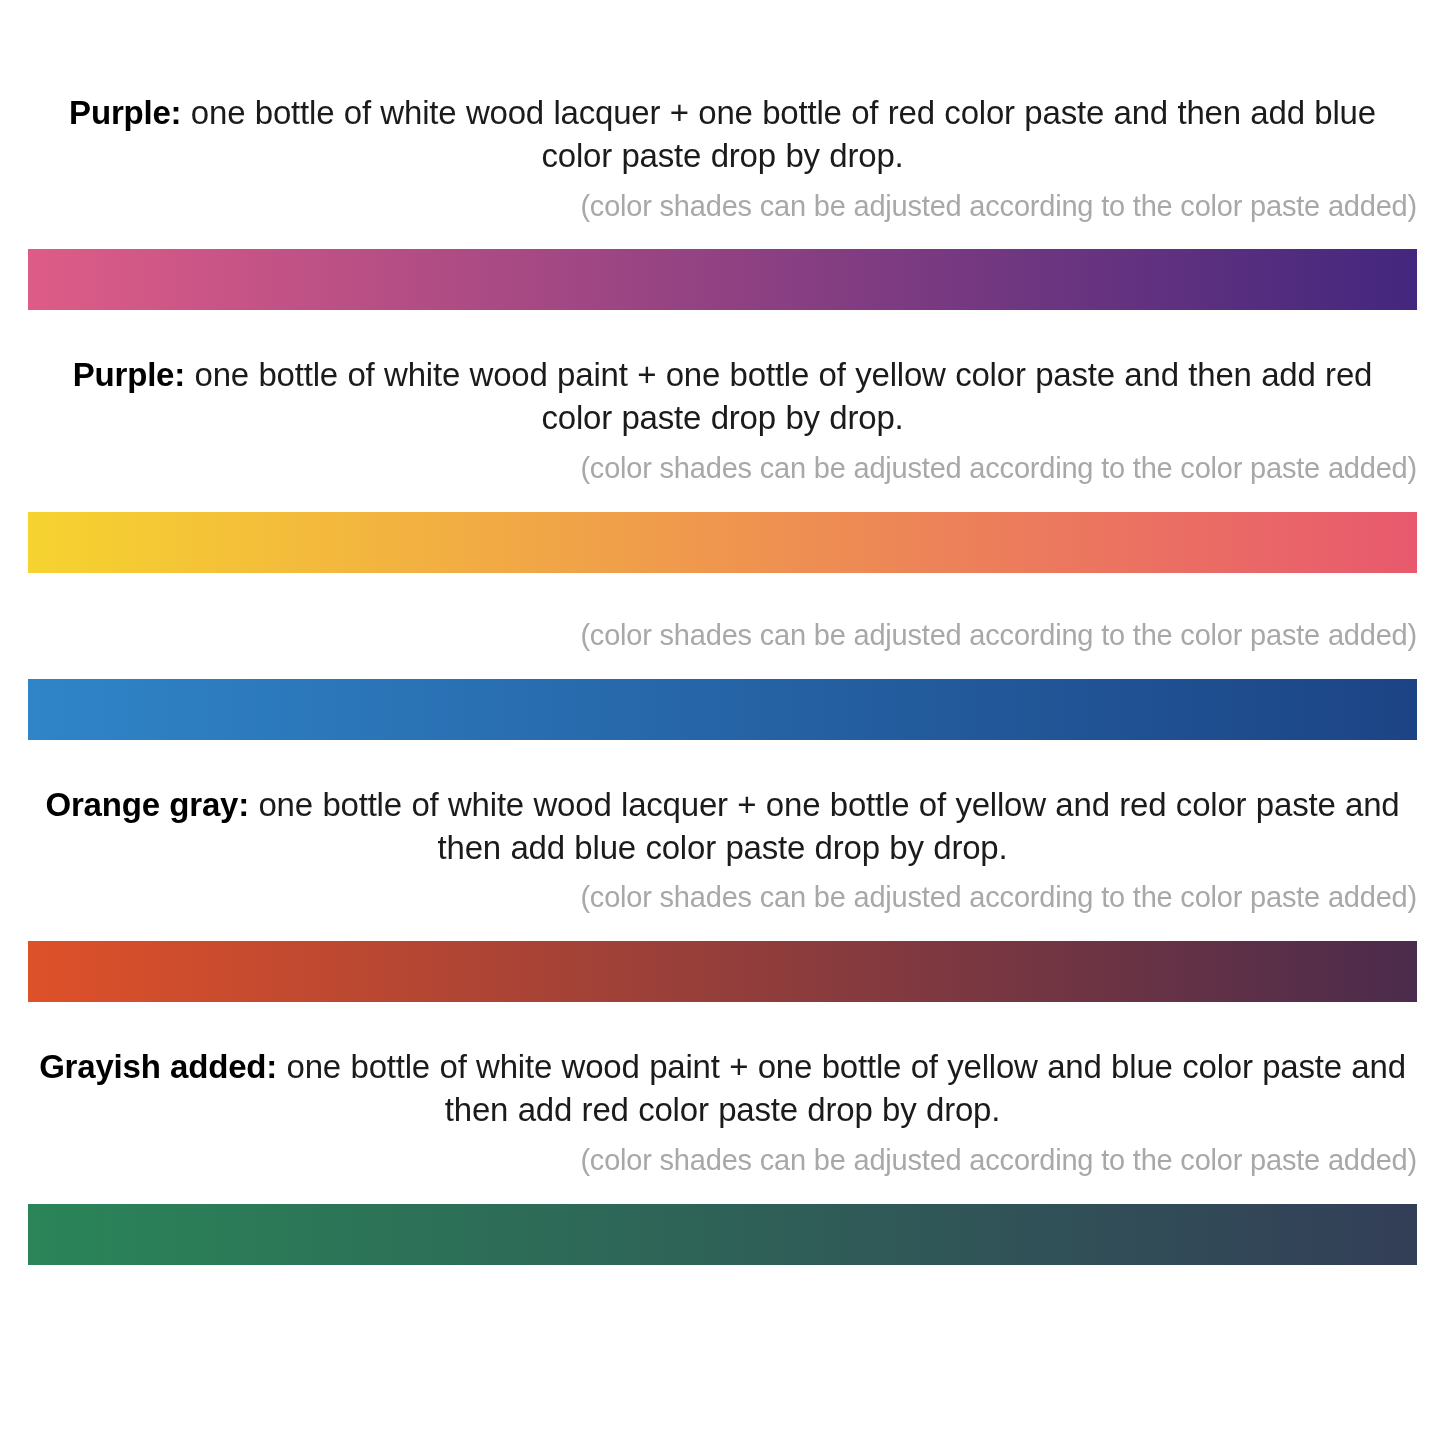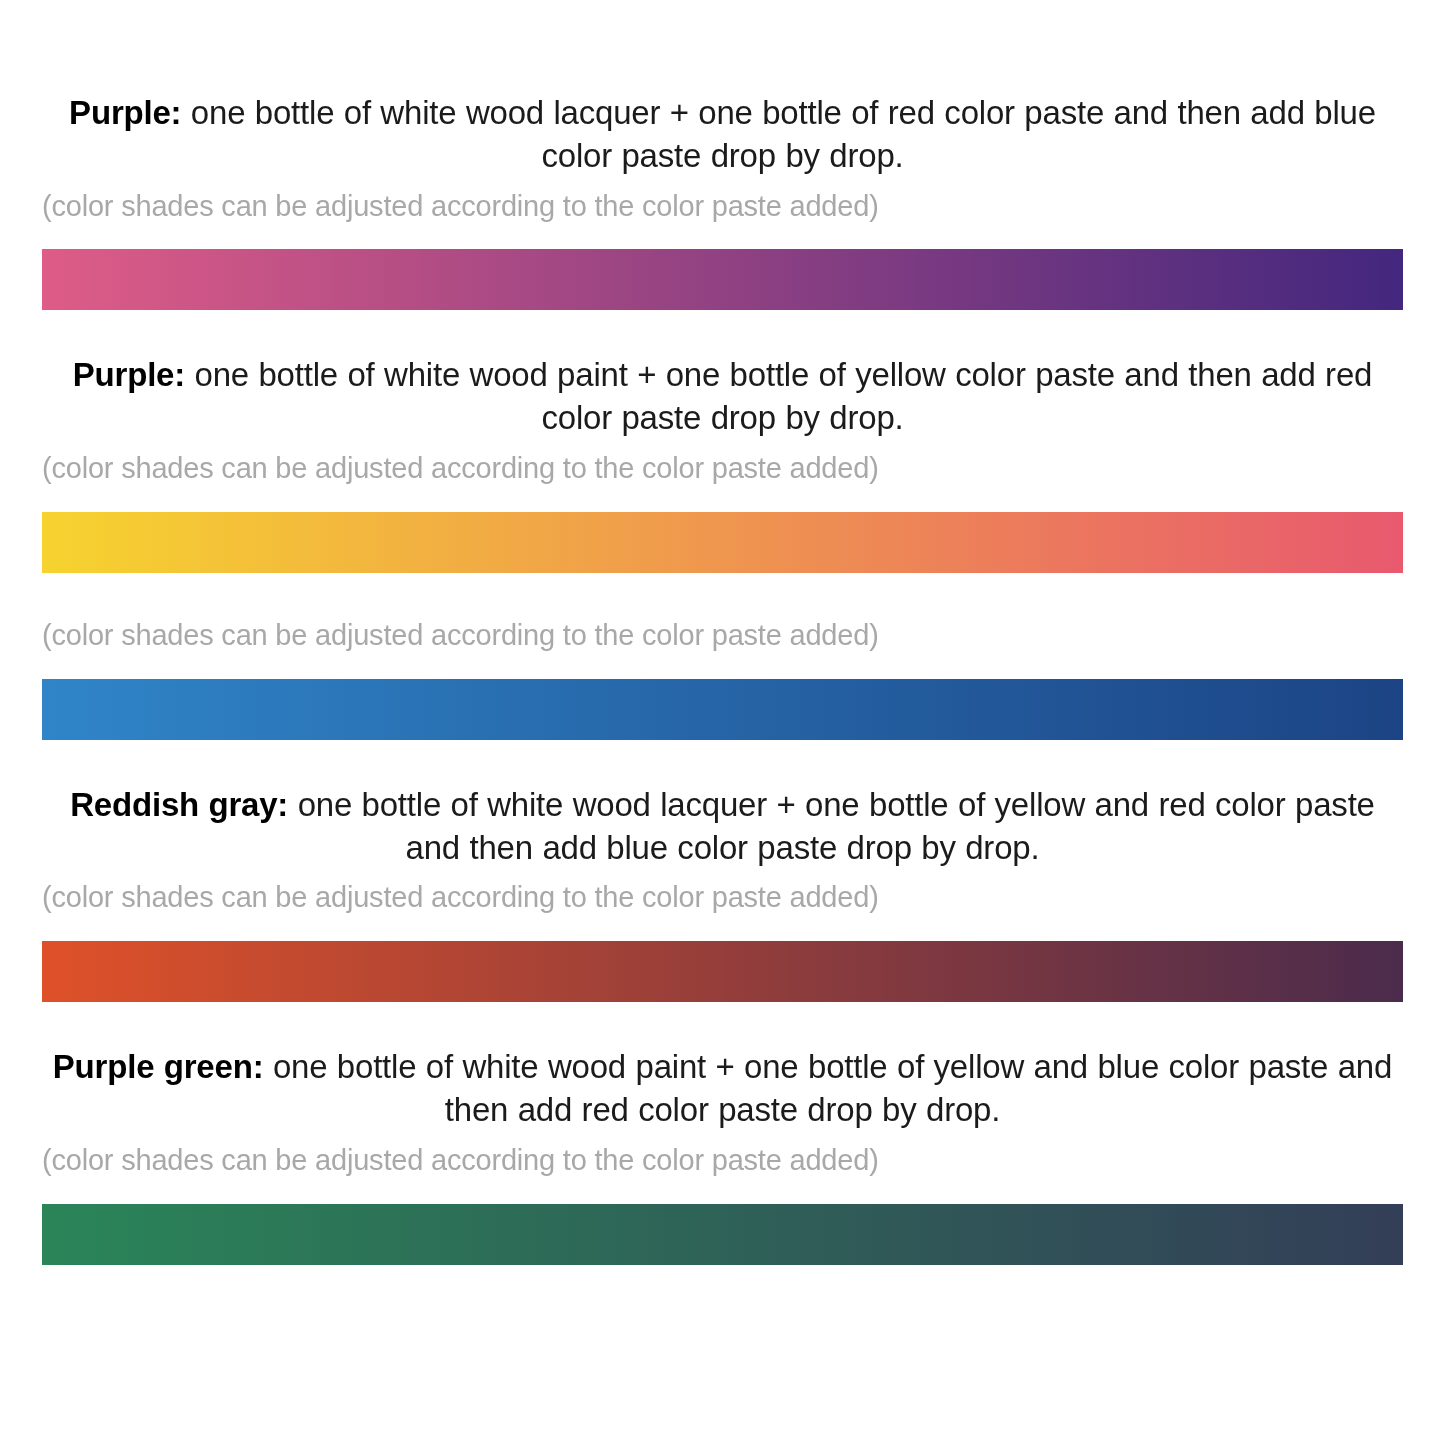--- a/index.html
+++ b/index.html
@@ -11,21 +11,21 @@
   body {
     font-family: "Liberation Sans", sans-serif;
     -webkit-font-smoothing: antialiased;
   }
   .page {
     position: relative;
     width: 1445px;
     height: 1445px;
     background: #ffffff;
     box-sizing: border-box;
-    padding: 0 42px;
+    padding: 0 28px;
     overflow: hidden;
   }
   .recipes {
     display: block;
     padding-top: 92px;
   }
   .recipe {
     display: block;
     margin-bottom: 44px;
   }
@@ -36,21 +36,21 @@
     color: #1b1b1b;
     letter-spacing: -0.2px;
     padding: 0 6px;
     word-spacing: 0.5px;
   }
   .recipe-name {
     font-weight: bold;
     color: #000000;
   }
   .recipe-note {
-    text-align: left;
+    text-align: right;
     font-size: 29px;
     line-height: 1.30;
     color: #a8a8a8;
     margin-top: 10px;
     letter-spacing: -0.2px;
   }
   .swatch {
     height: 61px;
     width: 100%;
     margin-top: 24px;
@@ -79,28 +79,28 @@
       <div class="swatch" style="background: linear-gradient(to right, rgb(246, 211, 47) 0%, rgb(232, 89, 110) 100%);"></div>
     </div>
 
     <div class="recipe">
       <div class="recipe-note">(color shades can be adjusted according to the color paste added)</div>
       <div class="swatch" style="background: linear-gradient(to right, rgb(47, 133, 200) 0%, rgb(28, 68, 133) 100%);"></div>
     </div>
 
     <div class="recipe">
       <div class="recipe-text">
-        <span class="recipe-name">Reddish gray:</span><span> one bottle of white wood lacquer + one bottle of yellow and red color paste and then add blue color paste drop by drop.</span>
+        <span class="recipe-name">Orange gray:</span><span> one bottle of white wood lacquer + one bottle of yellow and red color paste and then add blue color paste drop by drop.</span>
       </div>
       <div class="recipe-note">(color shades can be adjusted according to the color paste added)</div>
       <div class="swatch" style="background: linear-gradient(to right, rgb(222, 81, 41) 0%, rgb(75, 43, 76) 100%);"></div>
     </div>
 
     <div class="recipe">
       <div class="recipe-text">
-        <span class="recipe-name">Purple green:</span><span> one bottle of white wood paint + one bottle of yellow and blue color paste and then add red color paste drop by drop.</span>
+        <span class="recipe-name">Grayish added:</span><span> one bottle of white wood paint + one bottle of yellow and blue color paste and then add red color paste drop by drop.</span>
       </div>
       <div class="recipe-note">(color shades can be adjusted according to the color paste added)</div>
       <div class="swatch" style="background: linear-gradient(to right, rgb(42, 133, 88) 0%, rgb(51, 62, 87) 100%);"></div>
     </div>
 
   </div>
 </div>
 
 </body></html>

